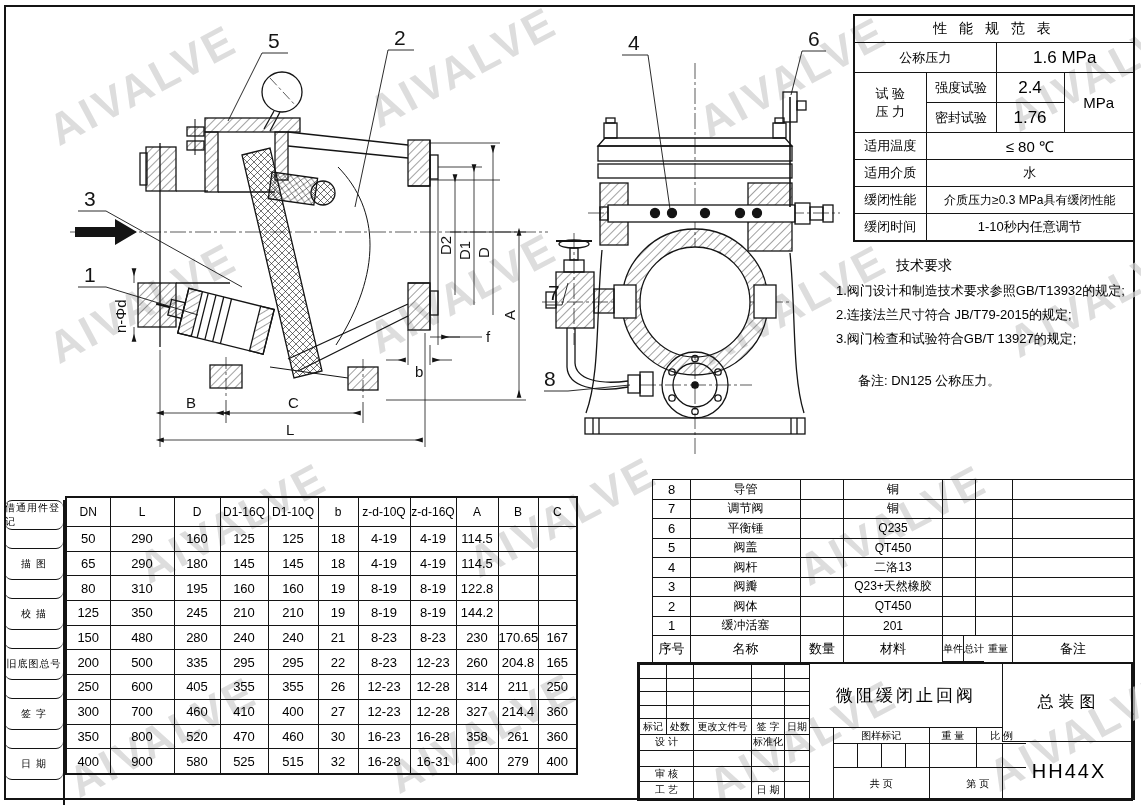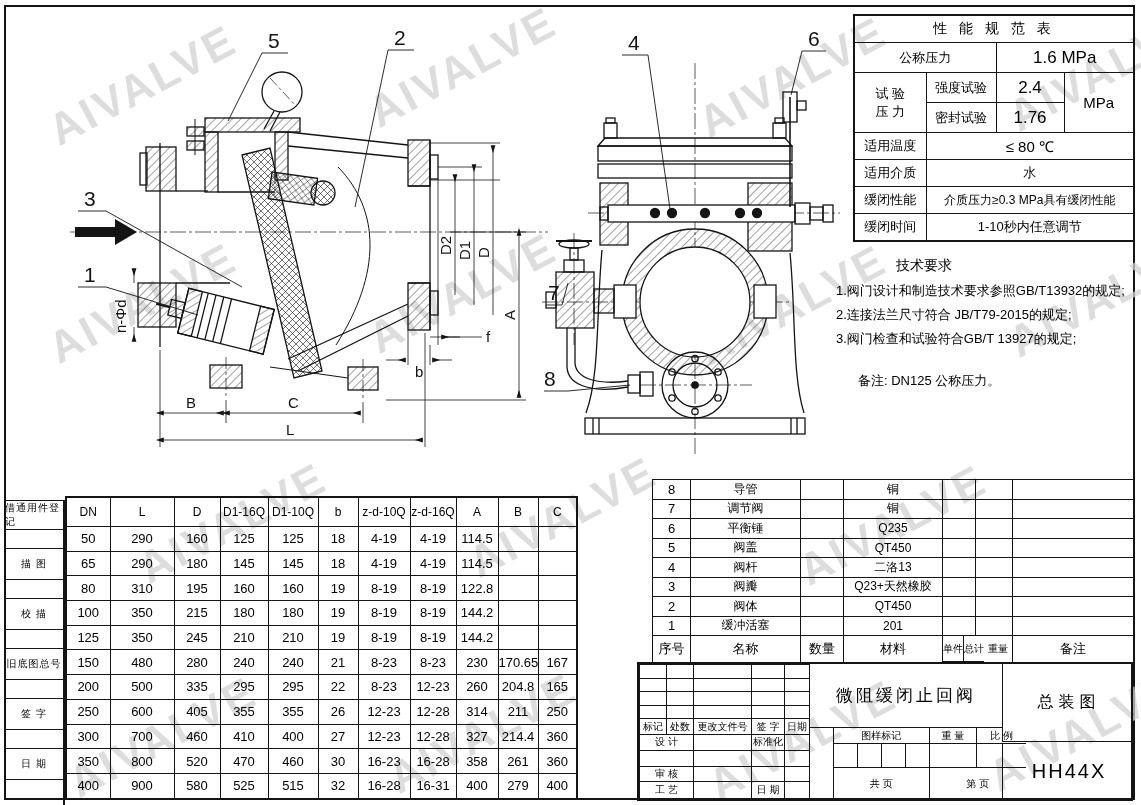--- a/index.html
+++ b/index.html
@@ -24,21 +24,21 @@
   .spec .med{font-size:15px;}
   .spec .sm{font-size:12px;}
   
   .tech{position:absolute;left:836px;top:253px;width:300px;z-index:3;font-size:13px;line-height:24px;}
   .tech .tt{margin-left:60px;font-size:14px;margin-bottom:2px;}
   .tech .note{margin-top:18px;margin-left:22px;font-size:13px;}
   
   .side-labels{position:absolute;left:5px;top:500px;width:60px;z-index:3;
                border-right:2px solid #141414;box-sizing:border-box;}
   .side-labels .bx{border-bottom:1.5px solid #141414;display:flex;align-items:center;
-                   justify-content:center;font-size:10px;letter-spacing:1px;}
+                   justify-content:center;font-size:10px;letter-spacing:1px;border-radius:7px;}
   .side-labels .bx.first{border-top:1.5px solid #141414;}
   .dims{position:absolute;left:65px;top:496px;z-index:3;}
   .dims table{width:511px;border:2px solid #141414;}
   .dims th{height:28px;font-size:12px;}
   .dims td{height:23.7px;font-size:13px;}
   
   .bom{position:absolute;left:652px;top:479px;z-index:3;}
   .bom table{width:481px;border:1.5px solid #141414;}
   .bom td{height:18.5px;font-size:12px;}
   .bom td.no{font-size:13px;}
@@ -473,33 +473,20 @@
             <td>160</td>
             <td>160</td>
             <td>19</td>
             <td>8-19</td>
             <td>8-19</td>
             <td>122.8</td>
             <td></td>
             <td></td>
           </tr>
           <tr>
-            <td>100</td>
-            <td>350</td>
-            <td>215</td>
-            <td>180</td>
-            <td>180</td>
-            <td>19</td>
-            <td>8-19</td>
-            <td>8-19</td>
-            <td>144.2</td>
-            <td></td>
-            <td></td>
-          </tr>
-          <tr>
             <td>125</td>
             <td>350</td>
             <td>245</td>
             <td>210</td>
             <td>210</td>
             <td>19</td>
             <td>8-19</td>
             <td>8-19</td>
             <td>144.2</td>
             <td></td>

